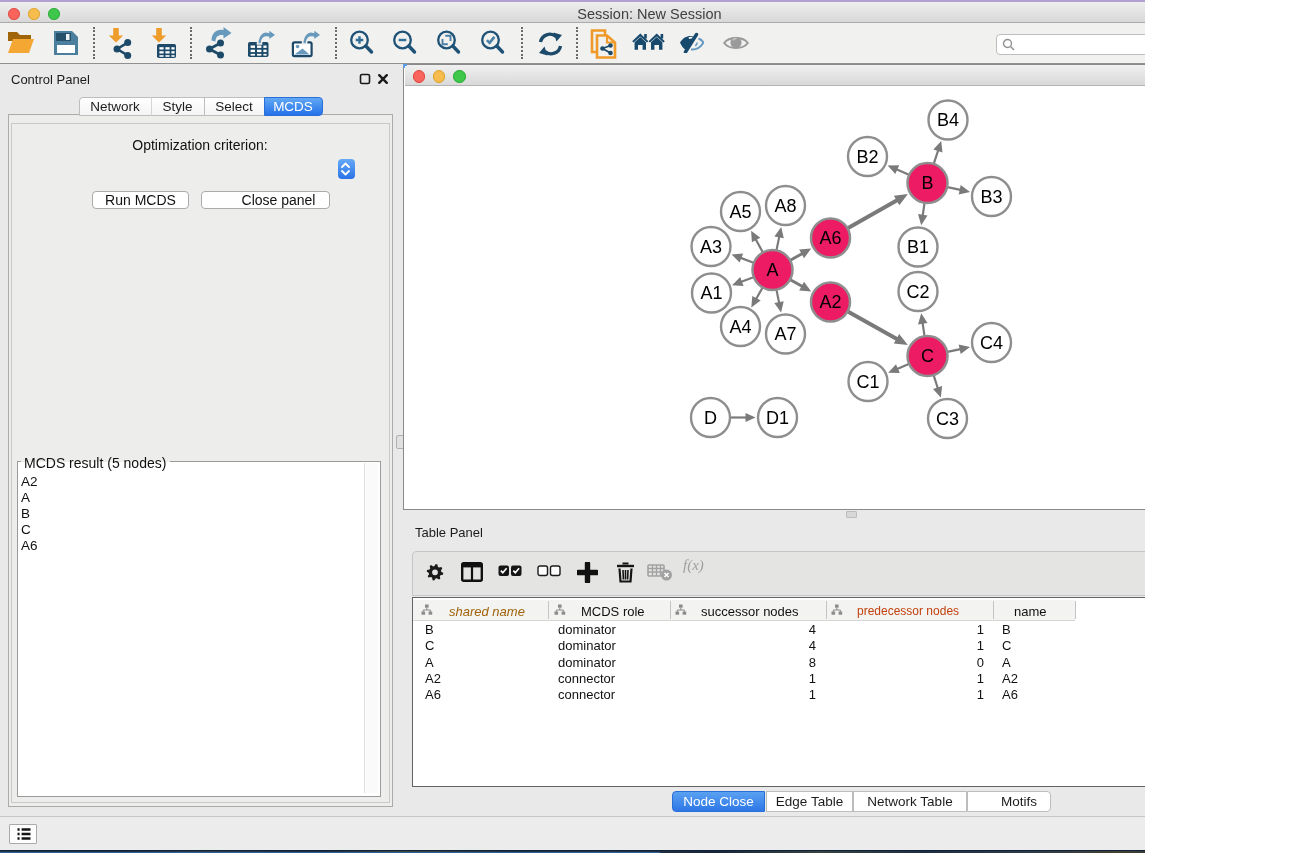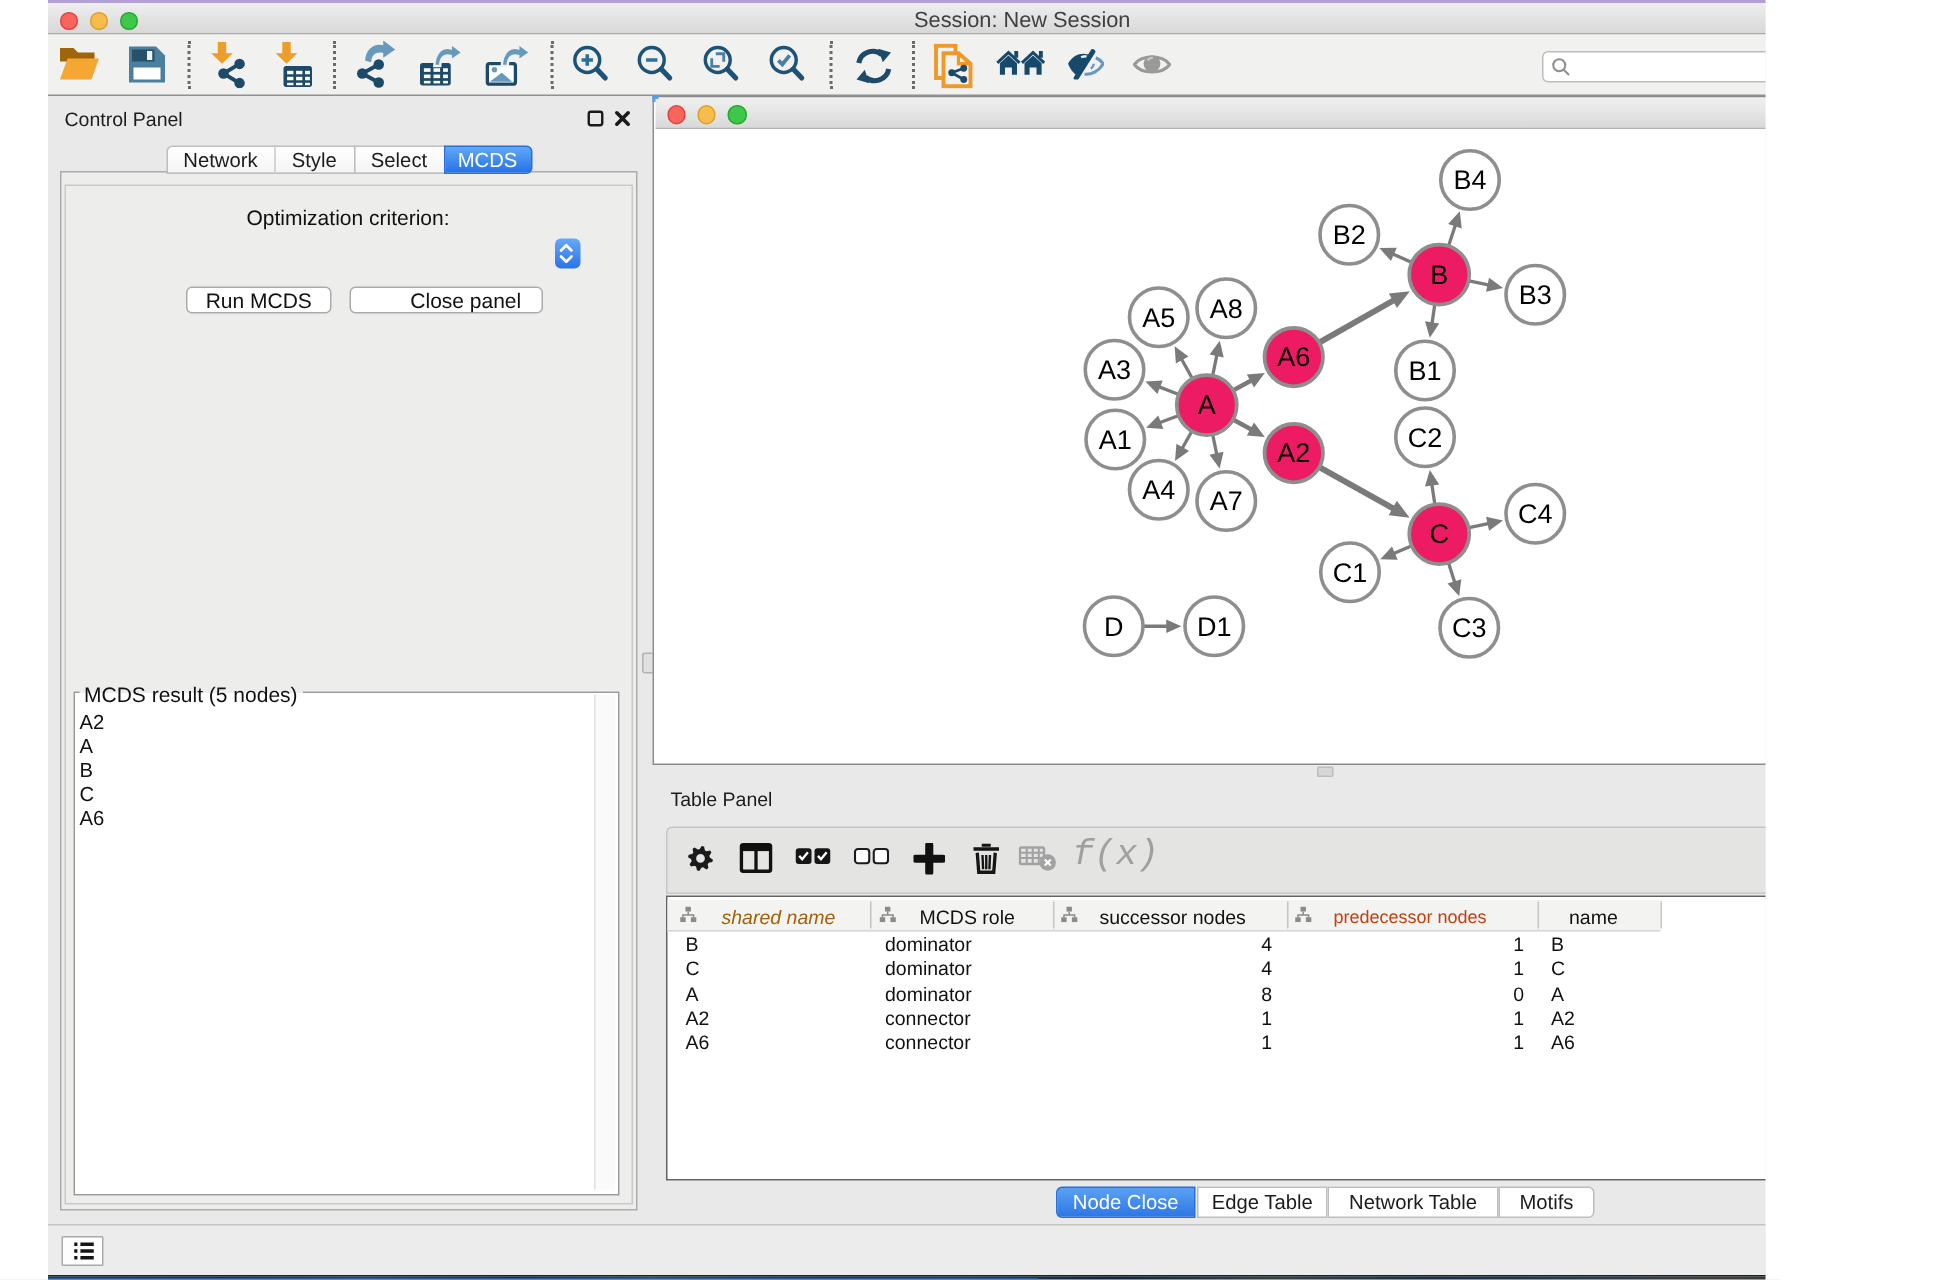--- a/index.html
+++ b/index.html
@@ -1,15 +1,15 @@
 <!DOCTYPE html>
 <html><head><meta charset="utf-8"><style>
 html,body{margin:0;padding:0;}
 body{font-family:"Liberation Sans",sans-serif;}
-#app{position:relative;width:1145px;height:853px;background:#e9e9e9;overflow:hidden;margin-left:32px;}
+#app{position:relative;width:1145px;height:853px;background:#e9e9e9;overflow:hidden;}
 .abs{position:absolute;}
 .tl{border-radius:50%;position:absolute;}
 svg{display:block;}
 </style></head><body>
 <div id="app">
 
 <div class="abs" style="left:0;top:0;width:1299px;height:2px;background:#b2a0d2;"></div>
 
 <div class="abs" style="left:0;top:2px;width:1299px;height:20px;background:linear-gradient(#eeeeee,#d8d8d8);border-bottom:1px solid #ababab;"></div>
 <div class="tl" style="left:8.2px;top:8.3px;width:9.5px;height:9.5px;background:#f9645c;border:0.5px solid #e1443e;"></div>
@@ -333,21 +333,21 @@
 <path d="M1 5 H18" stroke="#151515" stroke-width="2.4"></path>
 <path d="M3.5 7.5 L4.5 20.5 H14.5 L15.5 7.5" fill="none" stroke="#151515" stroke-width="2.2"></path>
 <path d="M7 9 L7.4 18.5 M9.5 9 V18.5 M12 9 L11.6 18.5" stroke="#151515" stroke-width="1.6"></path>
     </svg>
 <svg class="abs" style="left:647px;top:564px;" width="26" height="17" viewBox="0 0 26 17">
 <rect x="1" y="1" width="16" height="11" rx="1" fill="none" stroke="#a2a2a2" stroke-width="1.6"></rect>
 <path d="M1 4.5 H17 M1 8 H17 M5.5 1 V12 M9.5 1 V12 M13.5 1 V12" stroke="#a2a2a2" stroke-width="1.4"></path>
 <circle cx="19.5" cy="11" r="5.5" fill="#a2a2a2"></circle>
 <path d="M17.5 9 L21.5 13 M21.5 9 L17.5 13" stroke="#ffffff" stroke-width="1.5"></path>
     </svg>
-<div class="abs" style="left:683px;top:557px;font-family:Liberation Mono, monospace;font-style:italic;font-size:24px;color:#a0a0a0;">f(x)</div>
+<div class="abs" style="left:683px;top:557px;font-family:Liberation Serif, serif;font-style:italic;font-size:15px;color:#a0a0a0;">f(x)</div>
 
 <div class="abs" style="left:412px;top:597px;width:877px;height:188px;background:#ffffff;border:1px solid #636363;"></div>
 <div class="abs" style="left:413px;top:600px;width:662px;height:20px;background:#f3f3f2;border-bottom:1px solid #d6d6d6;"></div>
 <div class="abs" style="left:548px;top:601px;width:1px;height:18px;background:#c4c4c4;"></div>
 <div class="abs" style="left:670px;top:601px;width:1px;height:18px;background:#c4c4c4;"></div>
 <div class="abs" style="left:826px;top:601px;width:1px;height:18px;background:#c4c4c4;"></div>
 <div class="abs" style="left:993px;top:601px;width:1px;height:18px;background:#c4c4c4;"></div>
 <div class="abs" style="left:1075px;top:601px;width:1px;height:18px;background:#c4c4c4;"></div>
 <svg class="abs" style="left:421px;top:604px;" width="12" height="12" viewBox="0 0 12 12">
       <rect x="4" y="0.5" width="3.6" height="3.2" fill="#8b8b8b"></rect>
@@ -380,21 +380,21 @@
 <div class="abs" style="left:1014px;top:604px;font-size:13px;color:#111111;">name</div>
 <div class="abs" style="left:425px;top:622px;font-size:13px;color:#111111;line-height:16.3px;">B<br>C<br>A<br>A2<br>A6</div>
 <div class="abs" style="left:558px;top:622px;font-size:13px;color:#111111;line-height:16.3px;">dominator<br>dominator<br>dominator<br>connector<br>connector</div>
 <div class="abs" style="left:716px;top:622px;width:100px;text-align:right;font-size:13px;color:#111111;line-height:16.3px;">4<br>4<br>8<br>1<br>1</div>
 <div class="abs" style="left:884px;top:622px;width:100px;text-align:right;font-size:13px;color:#111111;line-height:16.3px;">1<br>1<br>0<br>1<br>1</div>
 <div class="abs" style="left:1002px;top:622px;font-size:13px;color:#111111;line-height:16.3px;">B<br>C<br>A<br>A2<br>A6</div>
 
 <div class="abs" style="left:672px;top:791px;width:91px;height:19px;background:linear-gradient(#5ba1f2,#2d77e6);border:1px solid #2a6fd8;border-radius:4px 0 0 4px;text-align:center;font-size:13.5px;color:#ffffff;line-height:19px;">Node Close</div>
 <div class="abs" style="left:766px;top:791px;width:85px;height:19px;background:#ffffff;border:1px solid #bdbdbd;text-align:center;font-size:13.5px;color:#1c1c1c;line-height:19px;">Edge Table</div>
 <div class="abs" style="left:853px;top:791px;width:112px;height:19px;background:#ffffff;border:1px solid #bdbdbd;text-align:center;font-size:13.5px;color:#1c1c1c;line-height:19px;">Network Table</div>
-<div class="abs" style="left:967px;top:791px;width:62px;height:19px;background:#ffffff;border:1px solid #bdbdbd;border-radius:0 4px 4px 0;text-align:center;font-size:13.5px;color:#1c1c1c;line-height:19px;">Motifs</div>
+<div class="abs" style="left:967px;top:791px;width:62px;height:19px;background:#ffffff;border:1px solid #bdbdbd;border-radius:0 4px 4px 0;text-align:center;font-size:13.5px;color:#1c1c1c;line-height:19px;padding-left:20px;">Motifs</div>
 
 <div class="abs" style="left:0;top:816px;width:1299px;height:33.5px;background:#ececec;border-top:1px solid #c6c6c6;"></div>
 <div class="abs" style="left:9px;top:824px;width:27.5px;height:19.5px;background:#fdfdfd;border:1px solid #aaaaaa;border-radius:1px;box-sizing:border-box;"></div>
 <svg class="abs" style="left:16.5px;top:828px;" width="14" height="12" viewBox="0 0 14 12">
 <path d="M0.5 1.5 H2.6 M4.6 1.5 H13.5 M0.5 6 H2.6 M4.6 6 H13.5 M0.5 10.5 H2.6 M4.6 10.5 H13.5" stroke="#141414" stroke-width="2.4"></path>
     </svg>
 <div class="abs" style="left:1216px;top:822px;width:71px;height:24px;background:#fdfdfd;border:1px solid #b9b9b9;border-radius:3px;box-sizing:border-box;"></div>
 <div class="tl" style="left:1224px;top:829px;width:10px;height:10px;background:#1f9e38;"></div>
 <div class="abs" style="left:1239px;top:828px;font-size:12px;color:#111111;">Memory</div>
 

